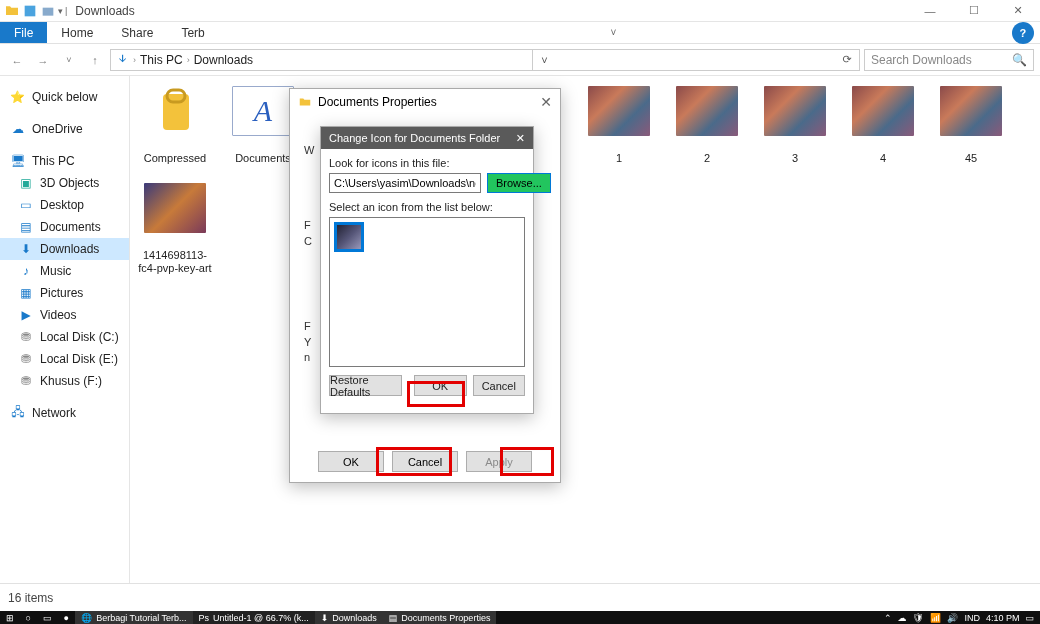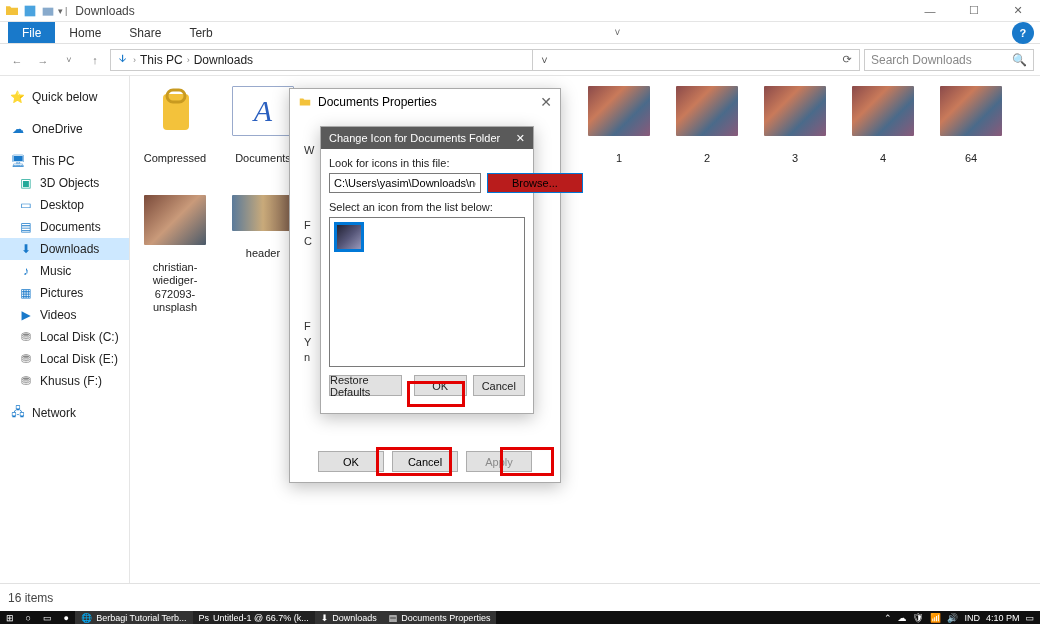--- a/index.html
+++ b/index.html
@@ -9,21 +9,21 @@
 .titlebar { height: 22px; background: #fff; display: flex; align-items: center; border-bottom: 1px solid #e5e5e5; }
 .titlebar .qat { display: flex; align-items: center; gap: 2px; padding-left: 4px; }
 .titlebar .qat svg { width: 16px; height: 16px; }
 .titlebar .title { margin-left: 8px; font-size: 12px; color: #444; }
 .titlebar .controls { margin-left: auto; display: flex; }
 .titlebar .controls div { width: 44px; height: 22px; display: flex; align-items: center; justify-content: center; color: #666; }
 
 
 .ribbon { height: 22px; display: flex; align-items: center; border-bottom: 1px solid #e1e1e1; }
 .ribbon .tab { padding: 0 14px; height: 100%; display: flex; align-items: center; font-size: 12px; color: #333; }
-.ribbon .tab.file { background: #1979ca; color: #fff; margin-left: 8px; }
+.ribbon .tab.file { background: #1979ca; color: #fff; }
 .ribbon .help { margin-left: auto; width: 22px; height: 22px; background: #1979ca; color: #fff; border-radius: 50%; display: flex; align-items: center; justify-content: center; font-size: 11px; font-weight: bold; margin-right: 6px; }
 
 
 .addrbar { height: 32px; display: flex; align-items: center; gap: 4px; padding: 0 6px; border-bottom: 1px solid #e5e5e5; }
 .addrbar .navbtn { width: 22px; height: 22px; display: flex; align-items: center; justify-content: center; color: #777; }
 .breadcrumb { flex: 1; height: 22px; border: 1px solid #ccc; display: flex; align-items: center; padding-left: 4px; gap: 4px; }
 .breadcrumb svg { width: 14px; height: 14px; }
 .breadcrumb .crumb { font-size: 12px; color: #222; }
 .breadcrumb .sep { color: #888; font-size: 9px; }
 .breadcrumb .refresh { margin-left: auto; width: 24px; display:flex; justify-content:center; color:#555; border-left:1px solid #ccc; height:100%; align-items:center;}
@@ -69,21 +69,21 @@
 .btn { width:66px; height:21px; border:1px solid #adadad; background:#e1e1e1; font-size:11px; display:flex; align-items:center; justify-content:center;}
 .btn.disabled { color:#8a8a8a; }
 .redbox { border:3px solid #e30000; position:absolute; pointer-events:none; }
 
 .change { left: 320px; top: 126px; width: 214px; height: 288px; z-index: 5; }
 .change .hdr { height: 22px; background: #5a5a5a; color:#fff; display:flex; align-items:center; padding:0 8px; font-size:11px;}
 .change .hdr .x { margin-left:auto; }
 .change .bdy { padding:8px; font-size:11px; color:#222;}
 .change .pathrow { display:flex; gap:6px; margin:4px 0 8px;}
 .change .pathrow input { flex:1; height:20px; border:1px solid #7a7a7a; padding:0 4px; font-size:11px;}
-.change .browse { height:20px; padding:0 24px; border:1px solid #0078d7; background:#b91c1c; font-size:11px;}
+.change .browse { height:20px; padding:0 8px; border:1px solid #0078d7; background:#22c55e; font-size:11px;}
 .change .iconlist { border:1px solid #7a7a7a; height:150px; margin-top:4px; padding:4px; overflow:auto;}
 .change .iconlist .iconsel { width:30px; height:30px; background:#0078d7; display:flex; align-items:center; justify-content:center;}
 .change .iconlist .iconsel div { width:24px; height:24px; background: linear-gradient(135deg,#223,#557,#99b); }
 .change .btmrow { display:flex; gap:6px; margin-top:8px; justify-content:flex-start;}
 .change .btmrow .spacer { flex:1; }
 </style>
 </head>
 <body>
 
 <div class="titlebar">
@@ -229,33 +229,29 @@
       <div class="fileitem">
           <div class="thumb img"></div>
           <div class="name">3</div>
         </div>
       <div class="fileitem">
           <div class="thumb img"></div>
           <div class="name">4</div>
         </div>
       <div class="fileitem">
           <div class="thumb img"></div>
-          <div class="name">64</div>
+          <div class="name">45</div>
+        </div>
+      <div class="fileitem">
+          <div class="thumb" style="background:linear-gradient(135deg,#3a3a7a,#c77a3a,#7a3a5a);"></div>
+          <div class="name">1414698113-fc4-pvp-key-art</div>
         </div>
     </div>
 
     <div class="filegrid" style="margin-top:30px;">
-      <div class="fileitem">
-          <div class="thumb img" style="background:linear-gradient(135deg,#7a4a3a,#c99a7a,#4a5a6a);"></div>
-          <div class="name">christian-wiediger-672093-unsplash</div>
-        </div>
-      <div class="fileitem">
-          <div class="thumb img" style="height:36px;background:linear-gradient(90deg,#5a7a9a,#c9aa7a,#7a5a4a);"></div>
-          <div class="name">header</div>
-        </div>
     </div>
   </div>
 </div>
 
 <div class="dialog props">
   <div class="titlerow">
     <svg viewBox="0 0 24 24">
         <path fill="#f3c23b" d="M3 6h6l2 2h10v10H3z"></path>
       </svg>
     <span>Documents Properties</span>

